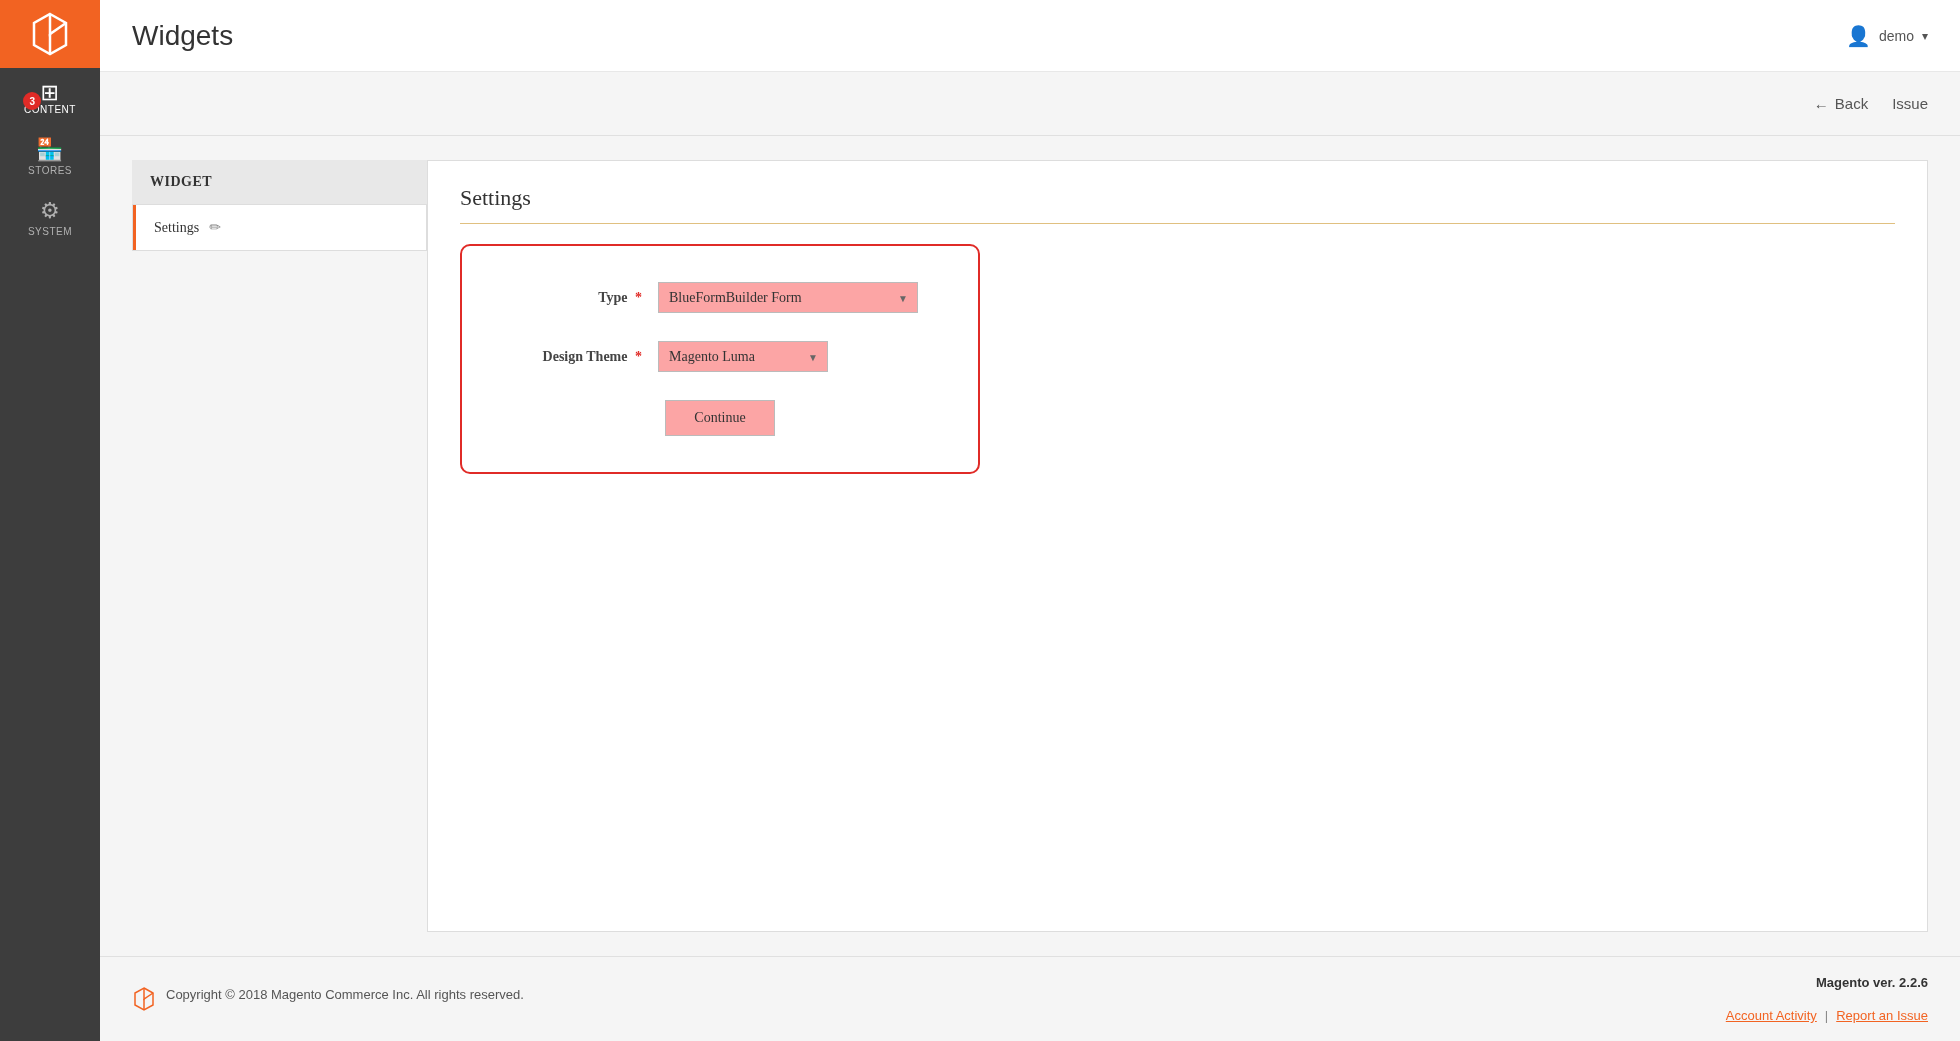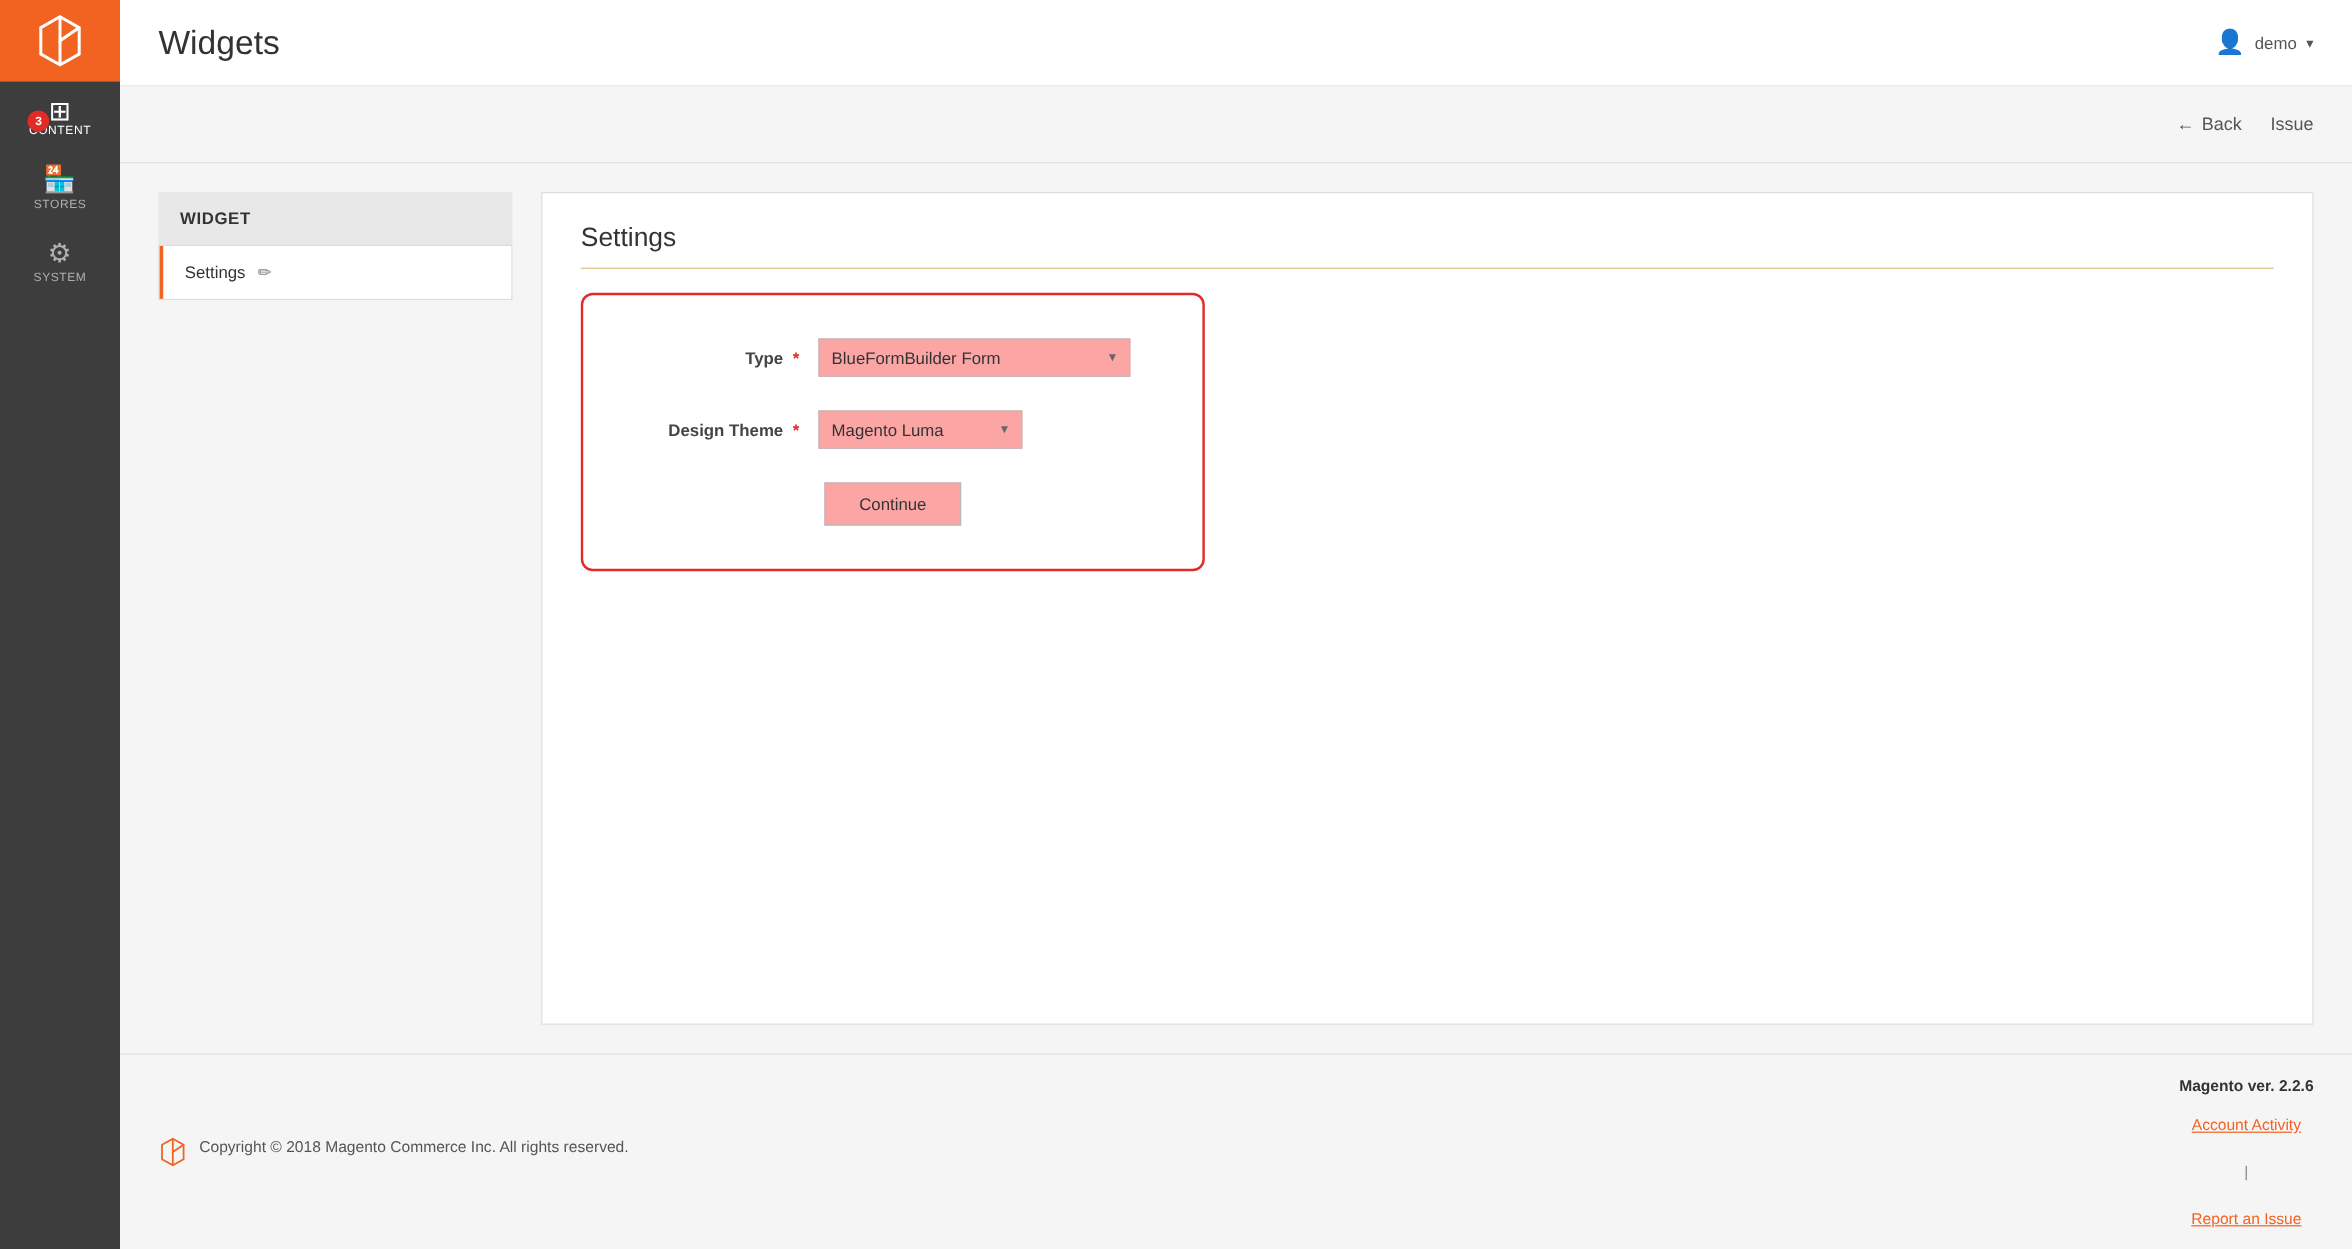--- a/index.html
+++ b/index.html
@@ -137,22 +137,22 @@
       background: none;
       border: none;
       font-family: inherit;
     }
 
     
     .content-area {
       flex: 1;
       padding: 24px 32px;
       display: flex;
-      gap: 24px;
       overflow-y: auto;
+      font-family: Liberation Serif, serif;
     }
 
     
     .widget-sidebar {
       width: 295px;
       flex-shrink: 0;
     }
     .widget-header {
       background: #e8e8e8;
       padding: 14px 18px;
@@ -295,24 +295,23 @@
     .footer-right {
       text-align: right;
     }
     .footer-version {
       font-weight: 600;
       color: #333;
       margin-bottom: 18px;
     }
     .footer-links {
       display: flex;
-      gap: 24px;
+      gap: 8px;
       align-items: center;
       justify-content: flex-end;
-      flex-direction: column;
     }
     .footer-link {
       color: #f26322;
       text-decoration: underline;
       cursor: pointer;
       font-size: 13px;
     }
     .footer-separator { color: #888; }
   </style>
 </head>

